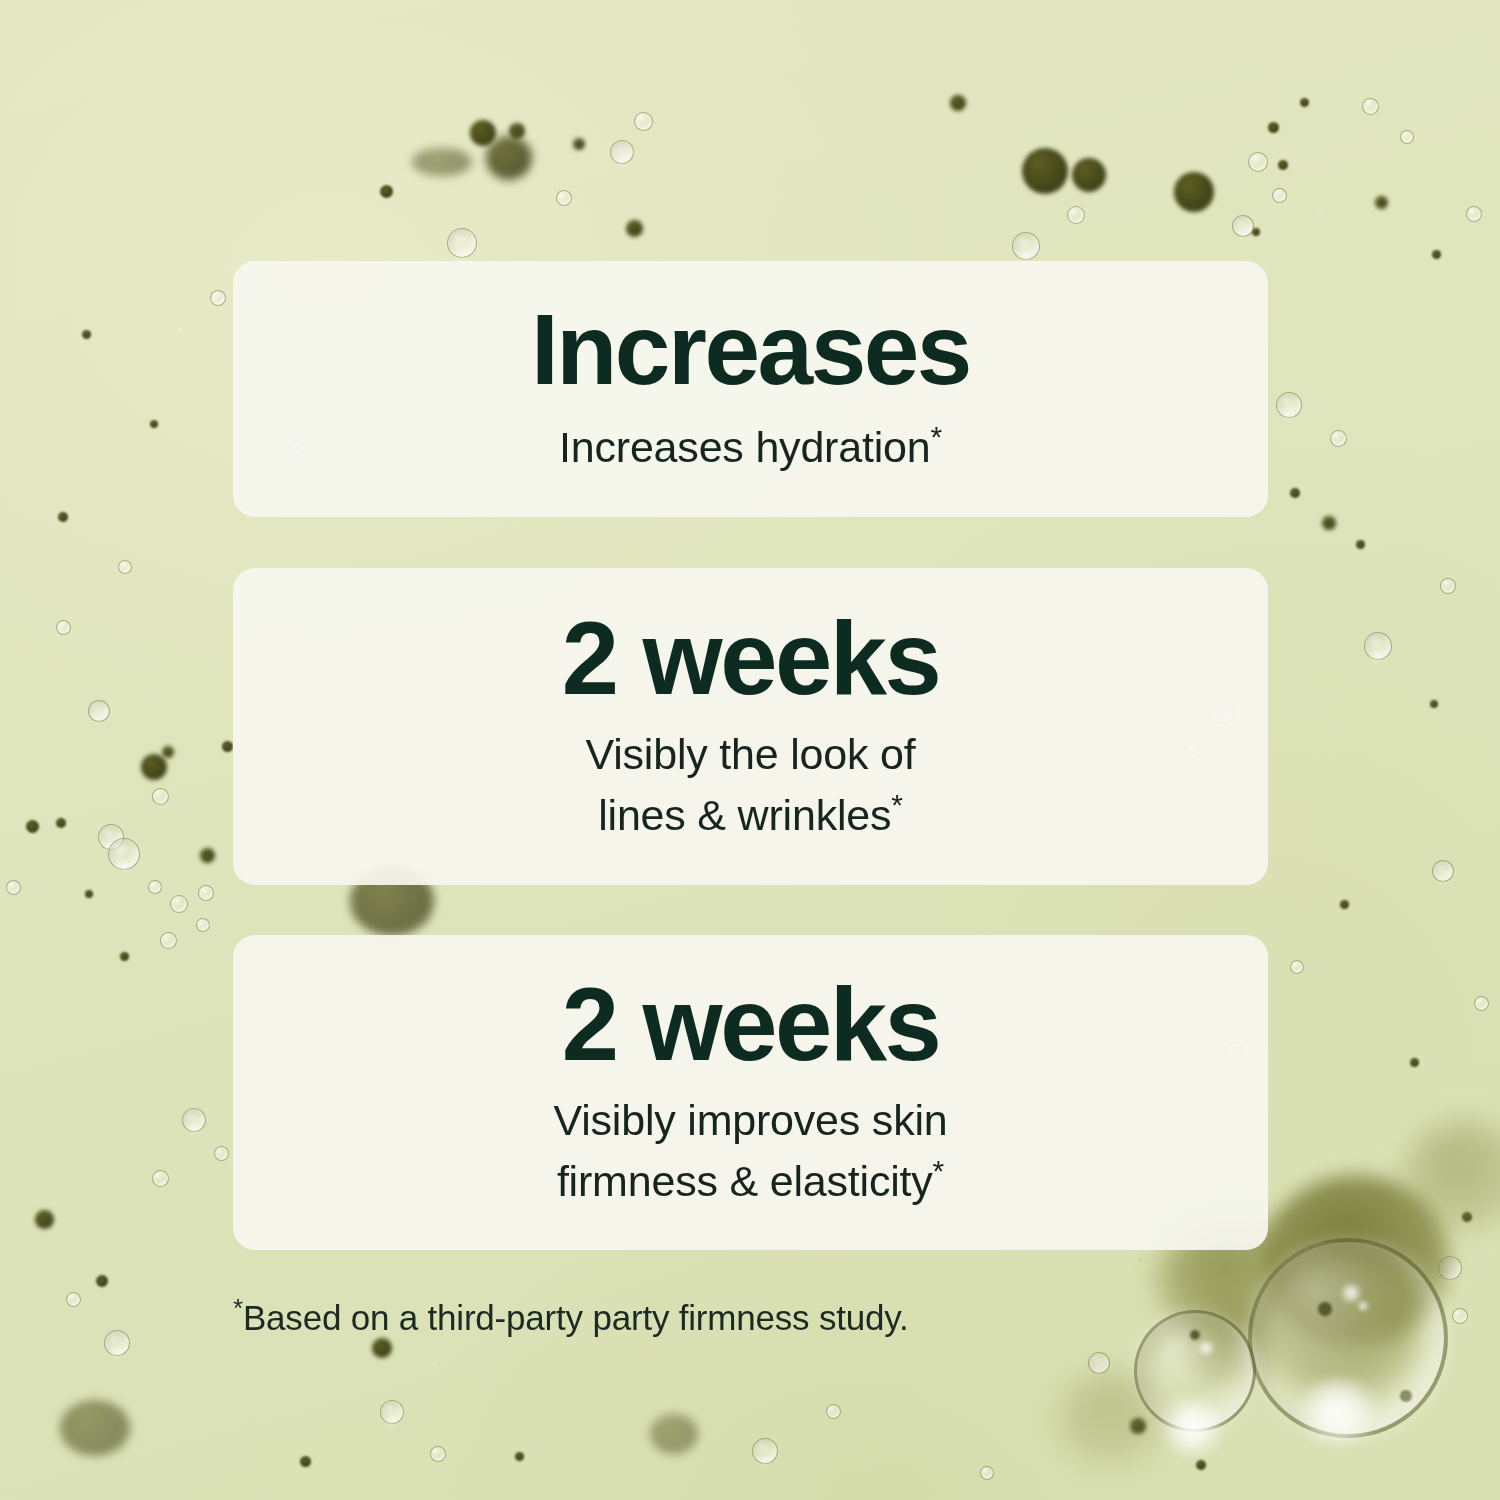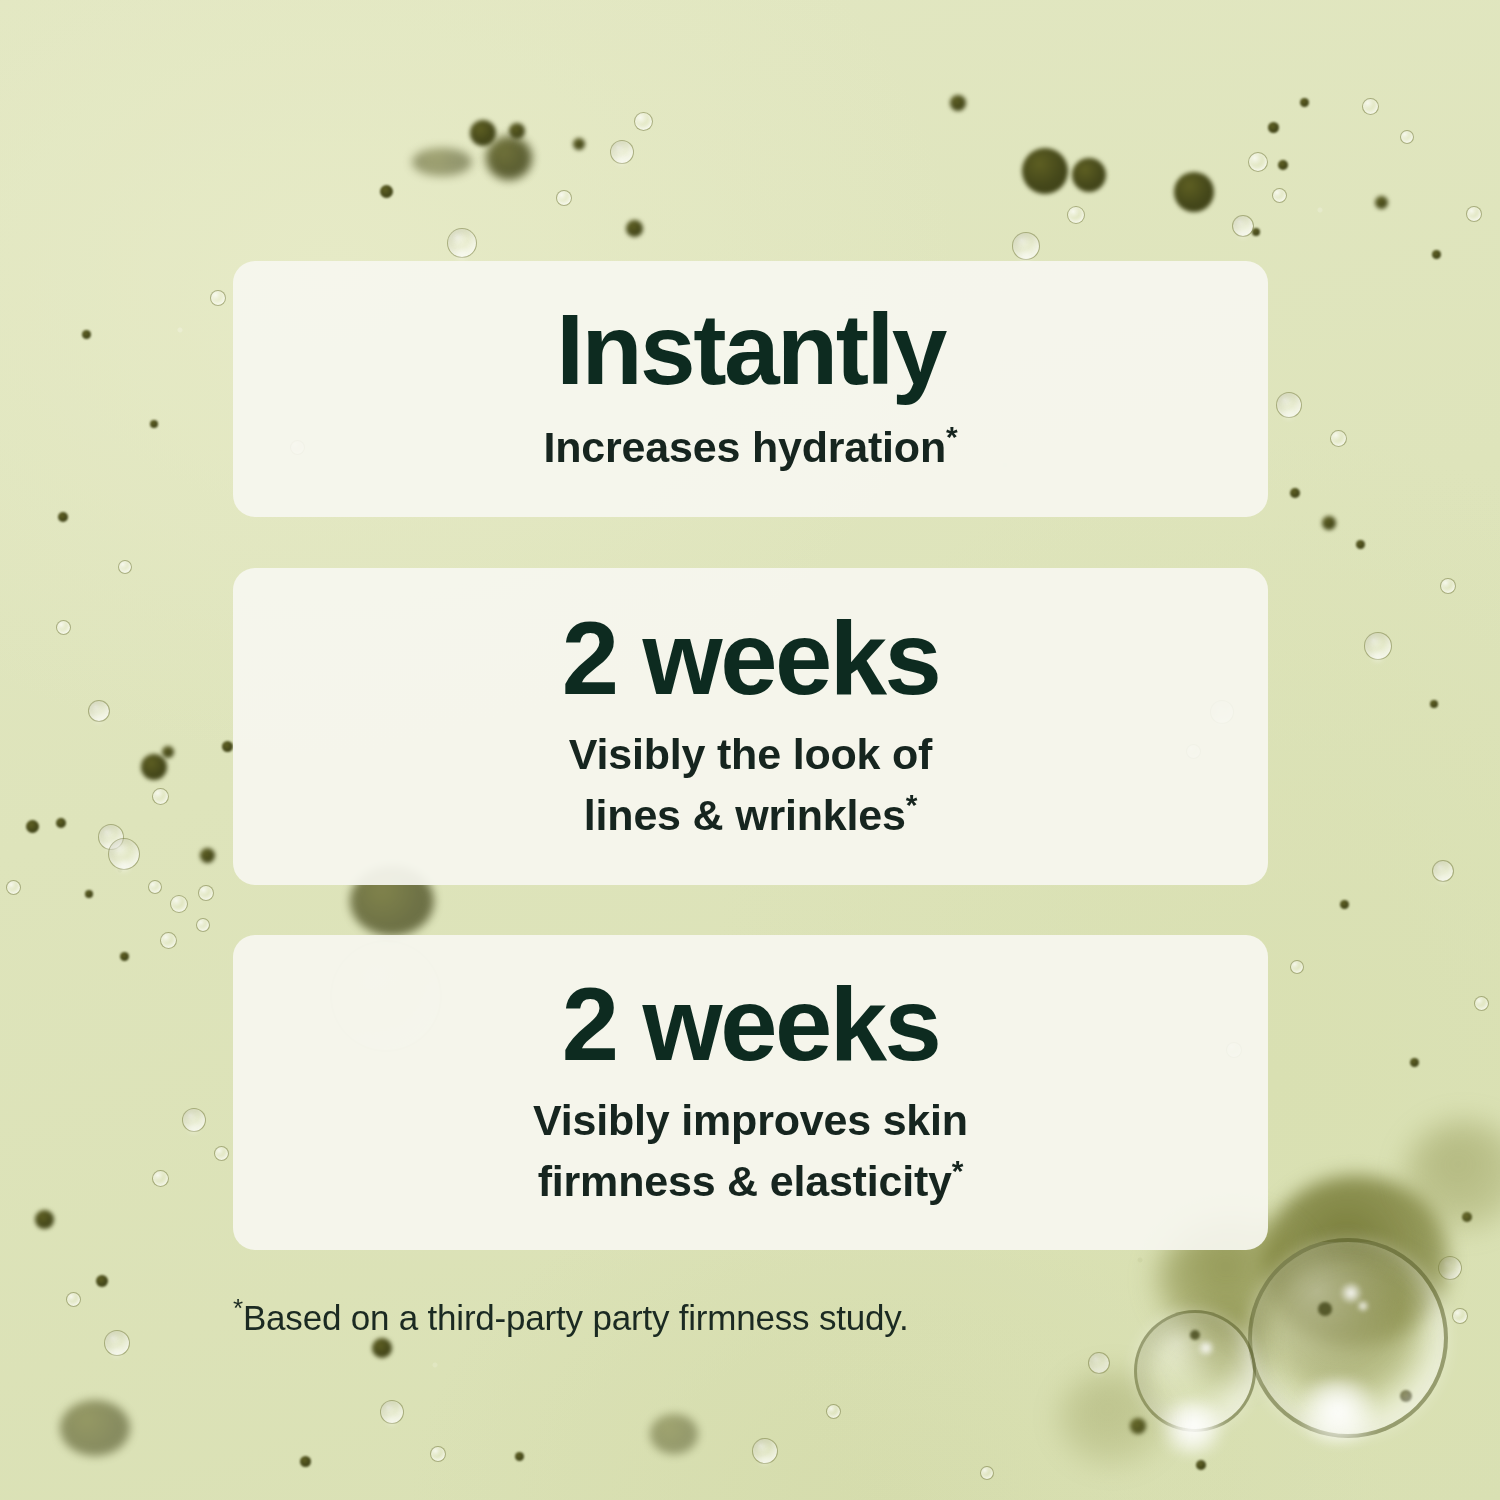--- a/index.html
+++ b/index.html
@@ -144,21 +144,21 @@
     font-size: 103px;
     line-height: 1.0;
     letter-spacing: -2.5px;
     margin: 0;
     white-space: nowrap;
   }
   .card-1 .headline { font-size: 100px; }
 
   .sub {
     color: #16251f;
-    font-weight: 700;
+    font-weight: 400;
     font-size: 43px;
     line-height: 1.42;
     letter-spacing: -0.2px;
     margin: 0;
     padding-top: 14px;
   }
   .card-1 .sub { padding-top: 18px; }
   .sub .star { font-size: 30px; vertical-align: super; line-height: 0; }
 
   
@@ -302,21 +302,21 @@
 
     <div class="blob mid" style="left:1404px;top:1120px;width:120px;height:110px;opacity:.55;"></div>
     <div class="blob mid" style="left:1058px;top:1370px;width:110px;height:96px;opacity:.4;"></div>
   </div>
 
   <div class="layer">
     <div class="ring" style="left:330px;top:940px;width:108px;height:108px;border-width:2px;opacity:.22;"></div>
   </div>
 
   <div class="card card-1">
-    <div class="headline">Instantly</div>
+    <div class="headline">Increases</div>
     <div class="sub">
       <span>Increases hydration</span><span class="star">*</span>
     </div>
   </div>
 
   <div class="card card-2">
     <div class="headline">2 weeks</div>
     <div class="sub">
       <div>Visibly the look of</div>
       <div>

